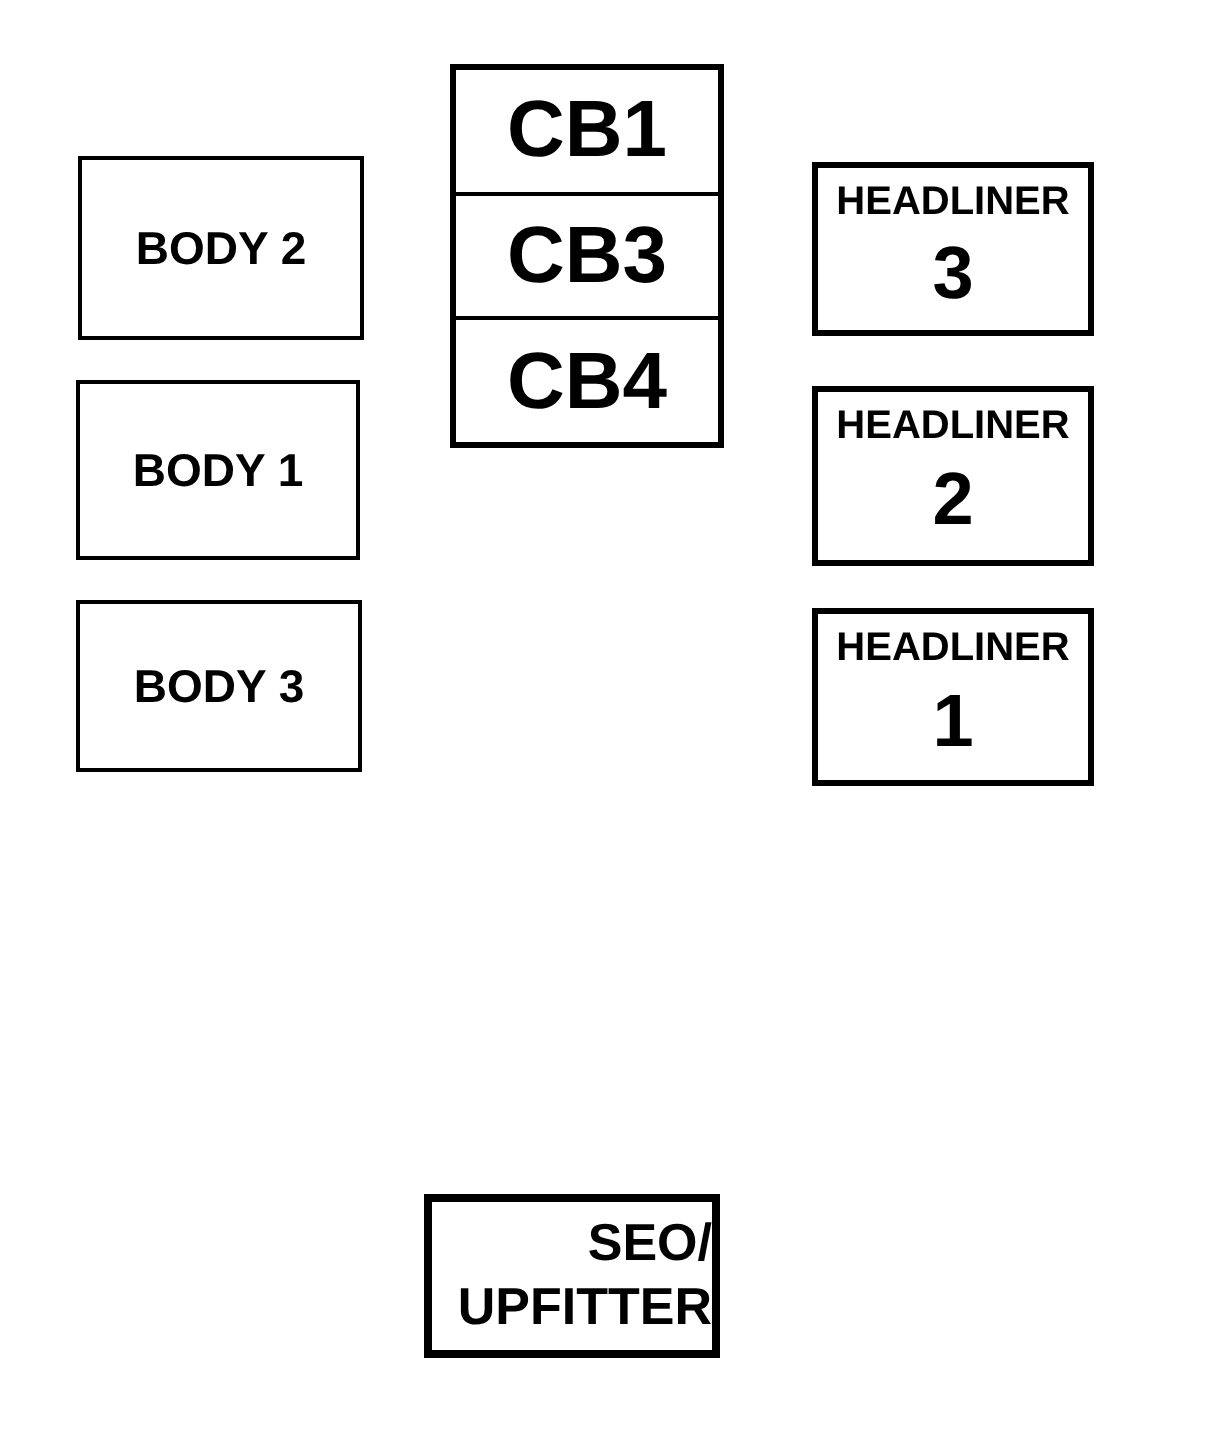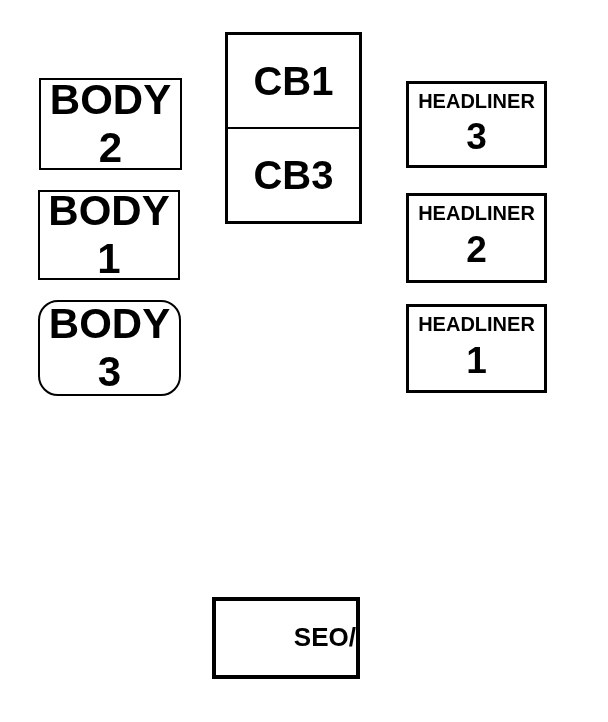--- a/index.html
+++ b/index.html
@@ -24,24 +24,24 @@
     position: absolute;
     background: #ffffff;
     border: 2px solid #000000;
     display: flex;
     align-items: center;
     justify-content: center;
     text-align: center;
   }
 
   
-  .body-box { font-size: 42px; letter-spacing: 0px; }
+  .body-box { font-size: 23px; letter-spacing: 0px; }
   #body-2 { left: 39px; top: 78px;  width: 143px; height: 92px; }
   #body-1 { left: 38px; top: 190px; width: 142px; height: 90px; }
-  #body-3 { left: 38px; top: 300px; width: 143px; height: 96px; border-radius: 20px; }
+  #body-3 { left: 38px; top: 300px; width: 143px; height: 86px; }
 
   
   .cb-stack {
     position: absolute;
     left: 225px; top: 32px;
     width: 137px; height: 192px;
     background: #ffffff;
     border: 3px solid #000000;
     display: flex;
     flex-direction: column;
@@ -109,32 +109,36 @@
     <span>BODY 3</span>
   </div>
 
   <div class="cb-stack">
     <div class="cb-cell">
       <span>CB1</span>
     </div>
     <div class="cb-cell">
       <span>CB3</span>
     </div>
+    <div class="cb-cell">
+      <span>CB4</span>
+    </div>
   </div>
 
   <div class="box headliner-box" id="headliner-3">
     <span class="headliner-word">HEADLINER</span>
     <span class="headliner-num">3</span>
   </div>
   <div class="box headliner-box" id="headliner-2">
     <span class="headliner-word">HEADLINER</span>
     <span class="headliner-num">2</span>
   </div>
   <div class="box headliner-box" id="headliner-1">
     <span class="headliner-word">HEADLINER</span>
     <span class="headliner-num">1</span>
   </div>
 
   <div class="box" id="seo-upfitter">
     <span>SEO/</span>
+    <span>UPFITTER</span>
   </div>
 
 </div>
 
 </body></html>

